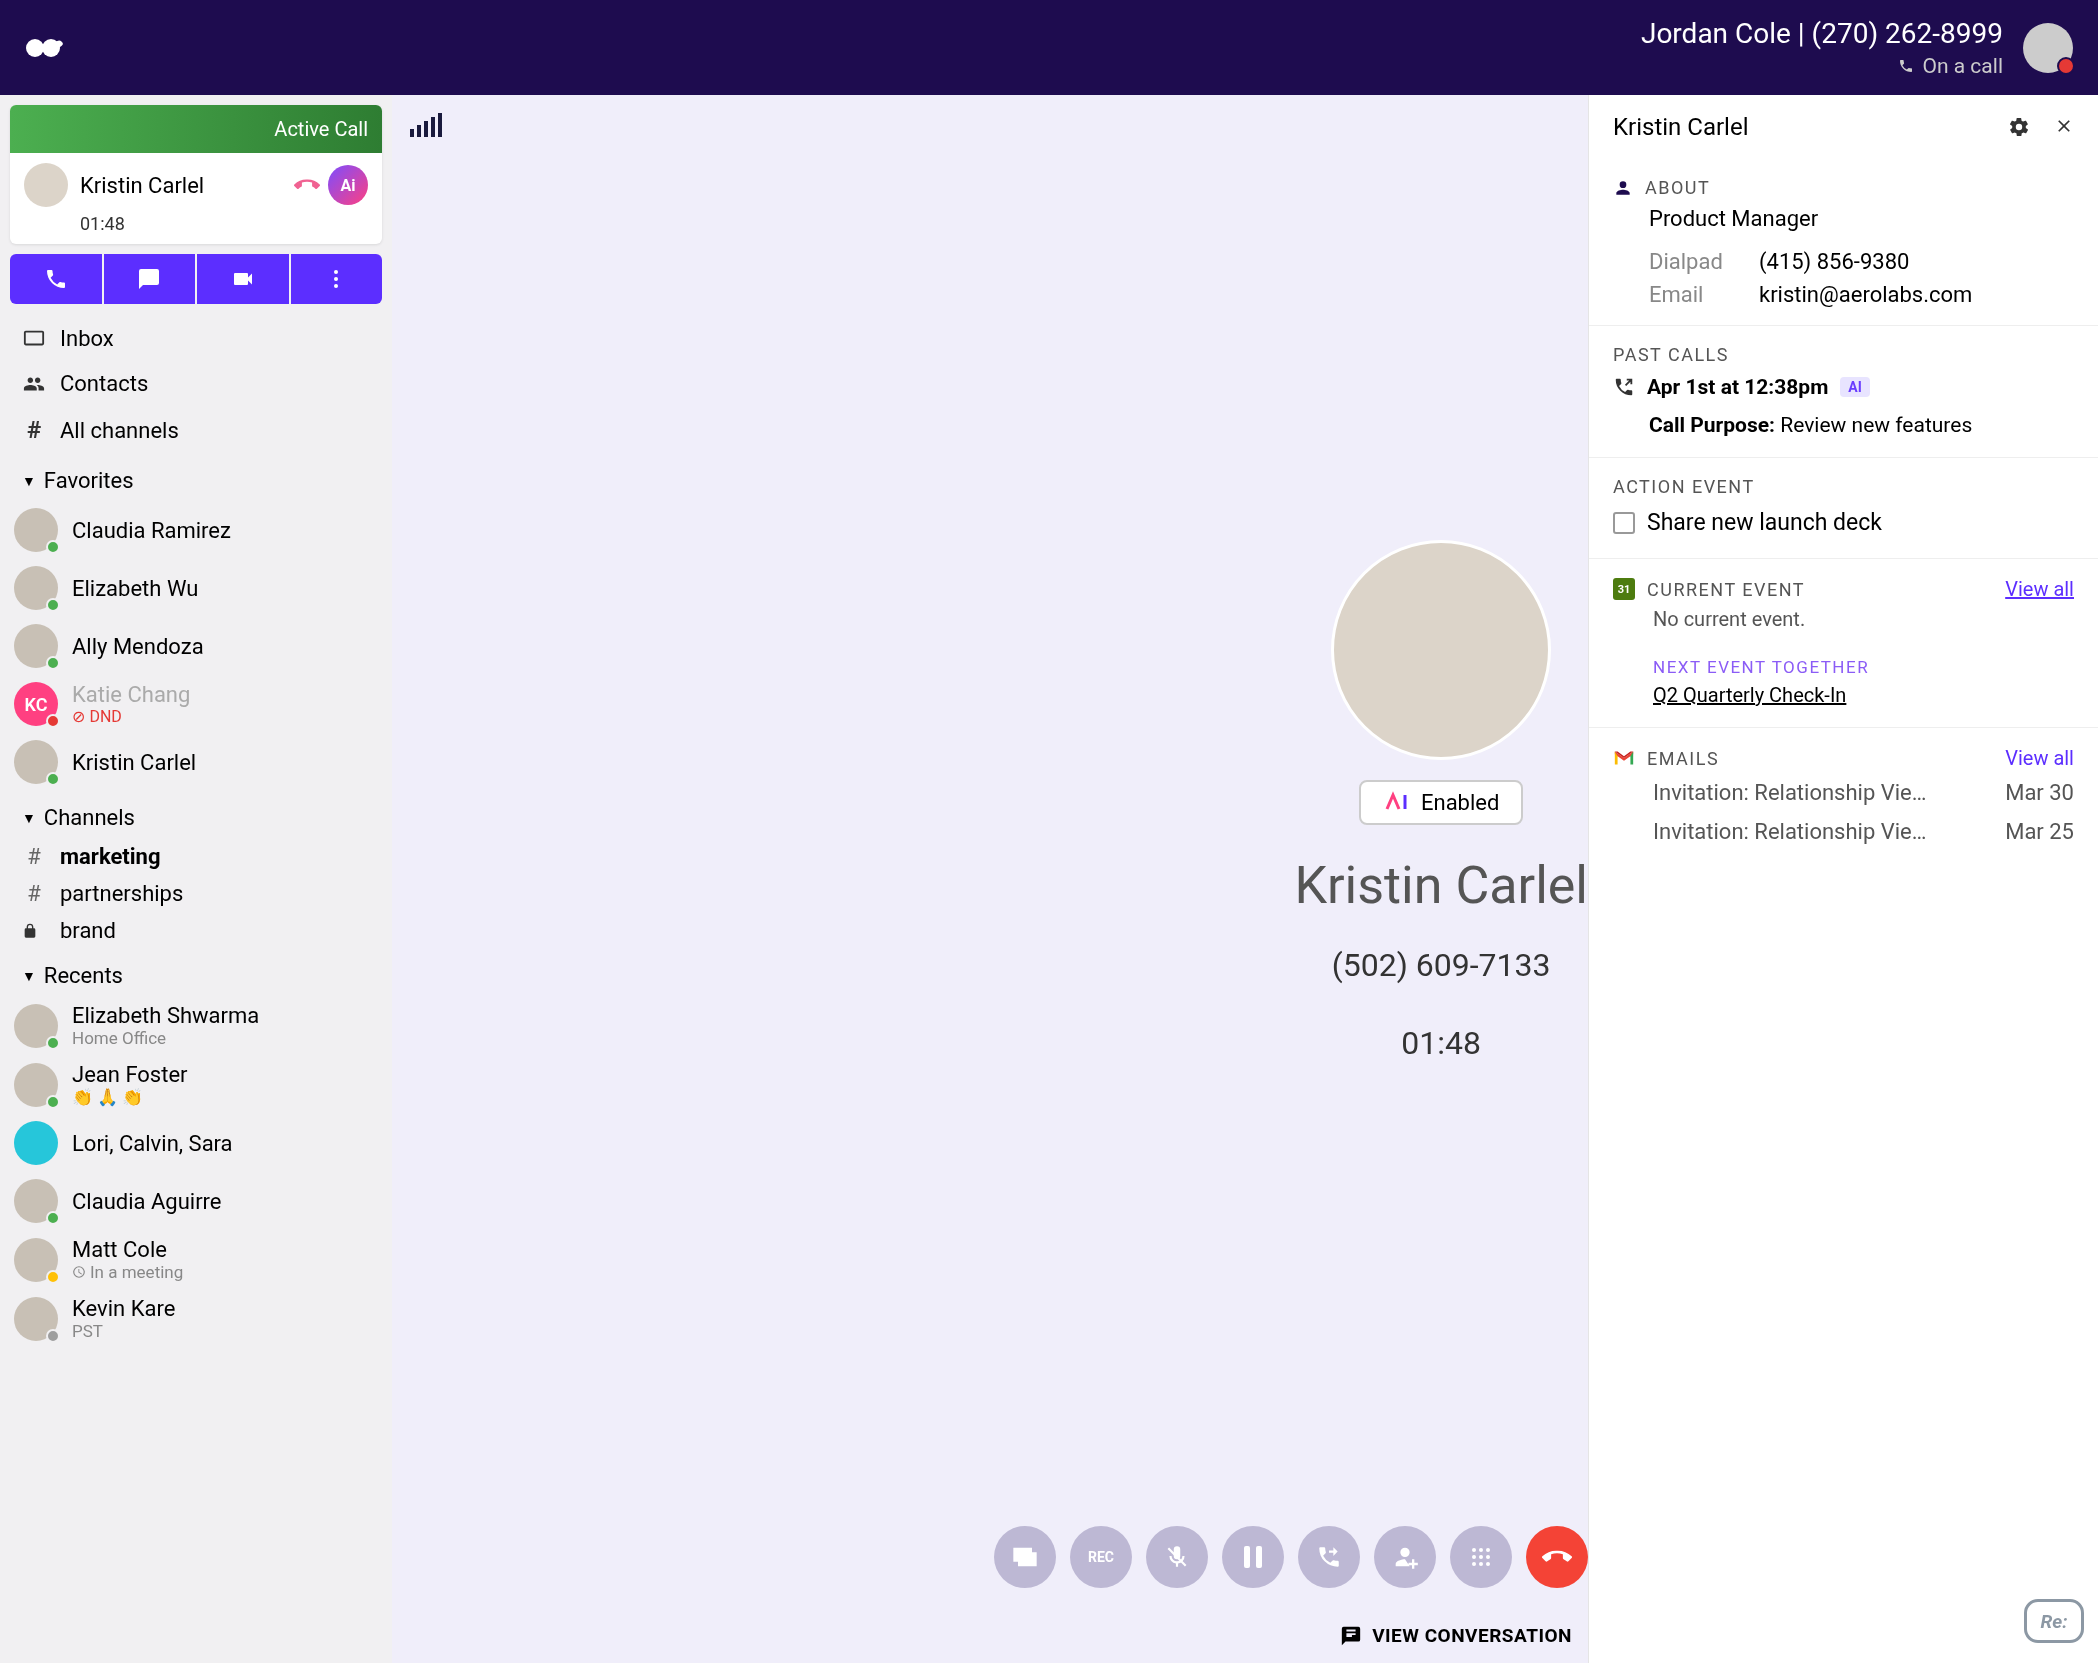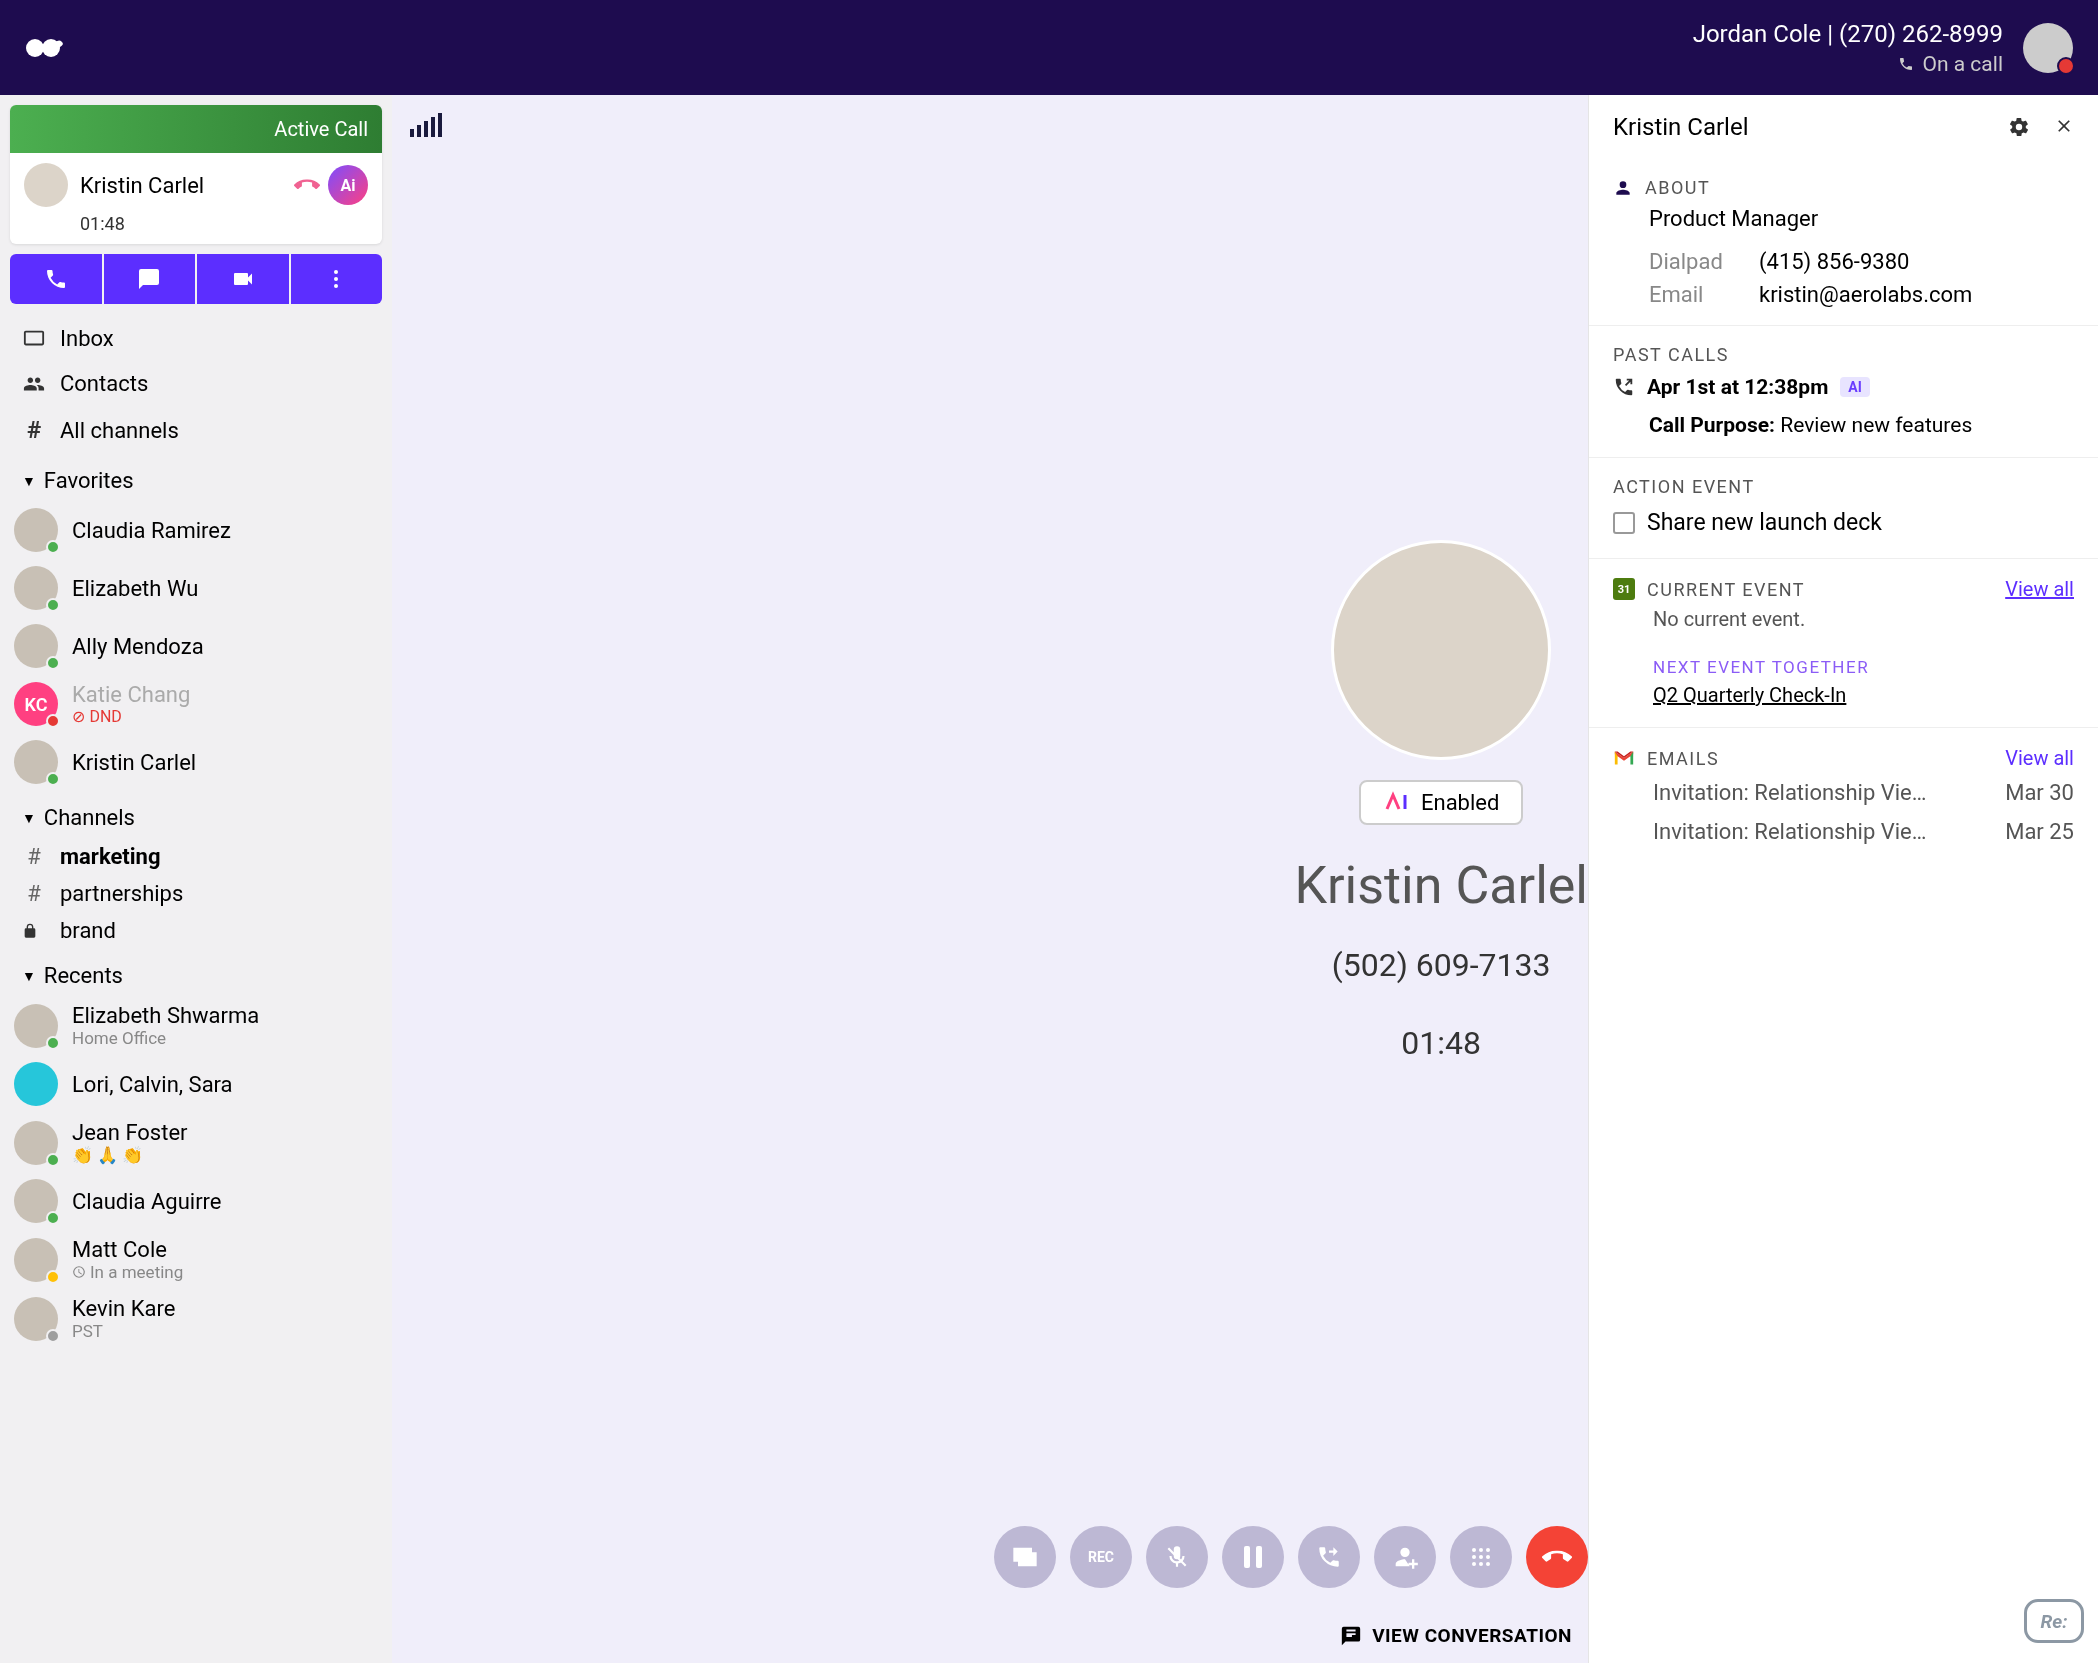--- a/index.html
+++ b/index.html
@@ -2,21 +2,21 @@
 <html><head>
 <meta charset="utf-8">
 <style>
 * { box-sizing: border-box; margin: 0; padding: 0; }
 body { font-family: -apple-system, BlinkMacSystemFont, "Segoe UI", Roboto, sans-serif; background: #f0eefa; overflow: hidden; width: 2098px; height: 1663px; }
 
 .topbar { height: 95px; background: #1e0c4f; display: flex; align-items: center; padding: 0 25px; }
 .logo { color: #fff; font-size: 32px; font-weight: bold; }
 .top-right { margin-left: auto; display: flex; align-items: center; gap: 20px; }
 .user-info { text-align: right; color: #fff; }
-.user-name-phone { font-size: 24px; }
+.user-name-phone { font-size: 28px; }
 .user-status { font-size: 21px; color: #ccc; display: flex; align-items: center; justify-content: flex-end; gap: 8px; margin-top: 4px; }
 .avatar-top { width: 50px; height: 50px; border-radius: 50%; background: #ccc; position: relative; }
 .avatar-top::after { content: ""; position: absolute; bottom: -2px; right: -2px; width: 14px; height: 14px; border-radius: 50%; background: #e53935; border: 2px solid #1e0c4f; }
 
 .main { display: flex; height: calc(100% - 95px); }
 
 .sidebar { width: 392px; background: #f1f0f2; display: flex; flex-direction: column; overflow-y: auto; }
 
 .active-call-card { margin: 10px; border-radius: 6px; overflow: hidden; background: #fff; box-shadow: 0 1px 3px rgba(0,0,0,.1); }
 .active-call-header { background: linear-gradient(90deg, #4caf50, #2e7d32); color: #fff; font-weight: 400; font-size: 20px; padding: 12px 14px; text-align: right; }
@@ -268,31 +268,31 @@
     <div class="contact-item">
       <div class="contact-avatar">
           <div class="status-dot green"></div>
         </div>
       <div class="contact-info">
         <span>Elizabeth Shwarma</span>
         <span class="contact-sub">Home Office</span>
       </div>
     </div>
     <div class="contact-item">
-      <div class="contact-avatar" style="background:#26c6da"></div>
-      <span>Lori, Calvin, Sara</span>
-    </div>
-    <div class="contact-item">
       <div class="contact-avatar">
           <div class="status-dot green"></div>
         </div>
       <div class="contact-info">
         <span>Jean Foster</span>
         <span class="contact-sub">👏 🙏 👏</span>
       </div>
+    </div>
+    <div class="contact-item">
+      <div class="contact-avatar" style="background:#26c6da"></div>
+      <span>Lori, Calvin, Sara</span>
     </div>
     <div class="contact-item">
       <div class="contact-avatar">
           <div class="status-dot green"></div>
         </div>
       <span>Claudia Aguirre</span>
     </div>
     <div class="contact-item">
       <div class="contact-avatar">
           <div class="status-dot yellow"></div>

